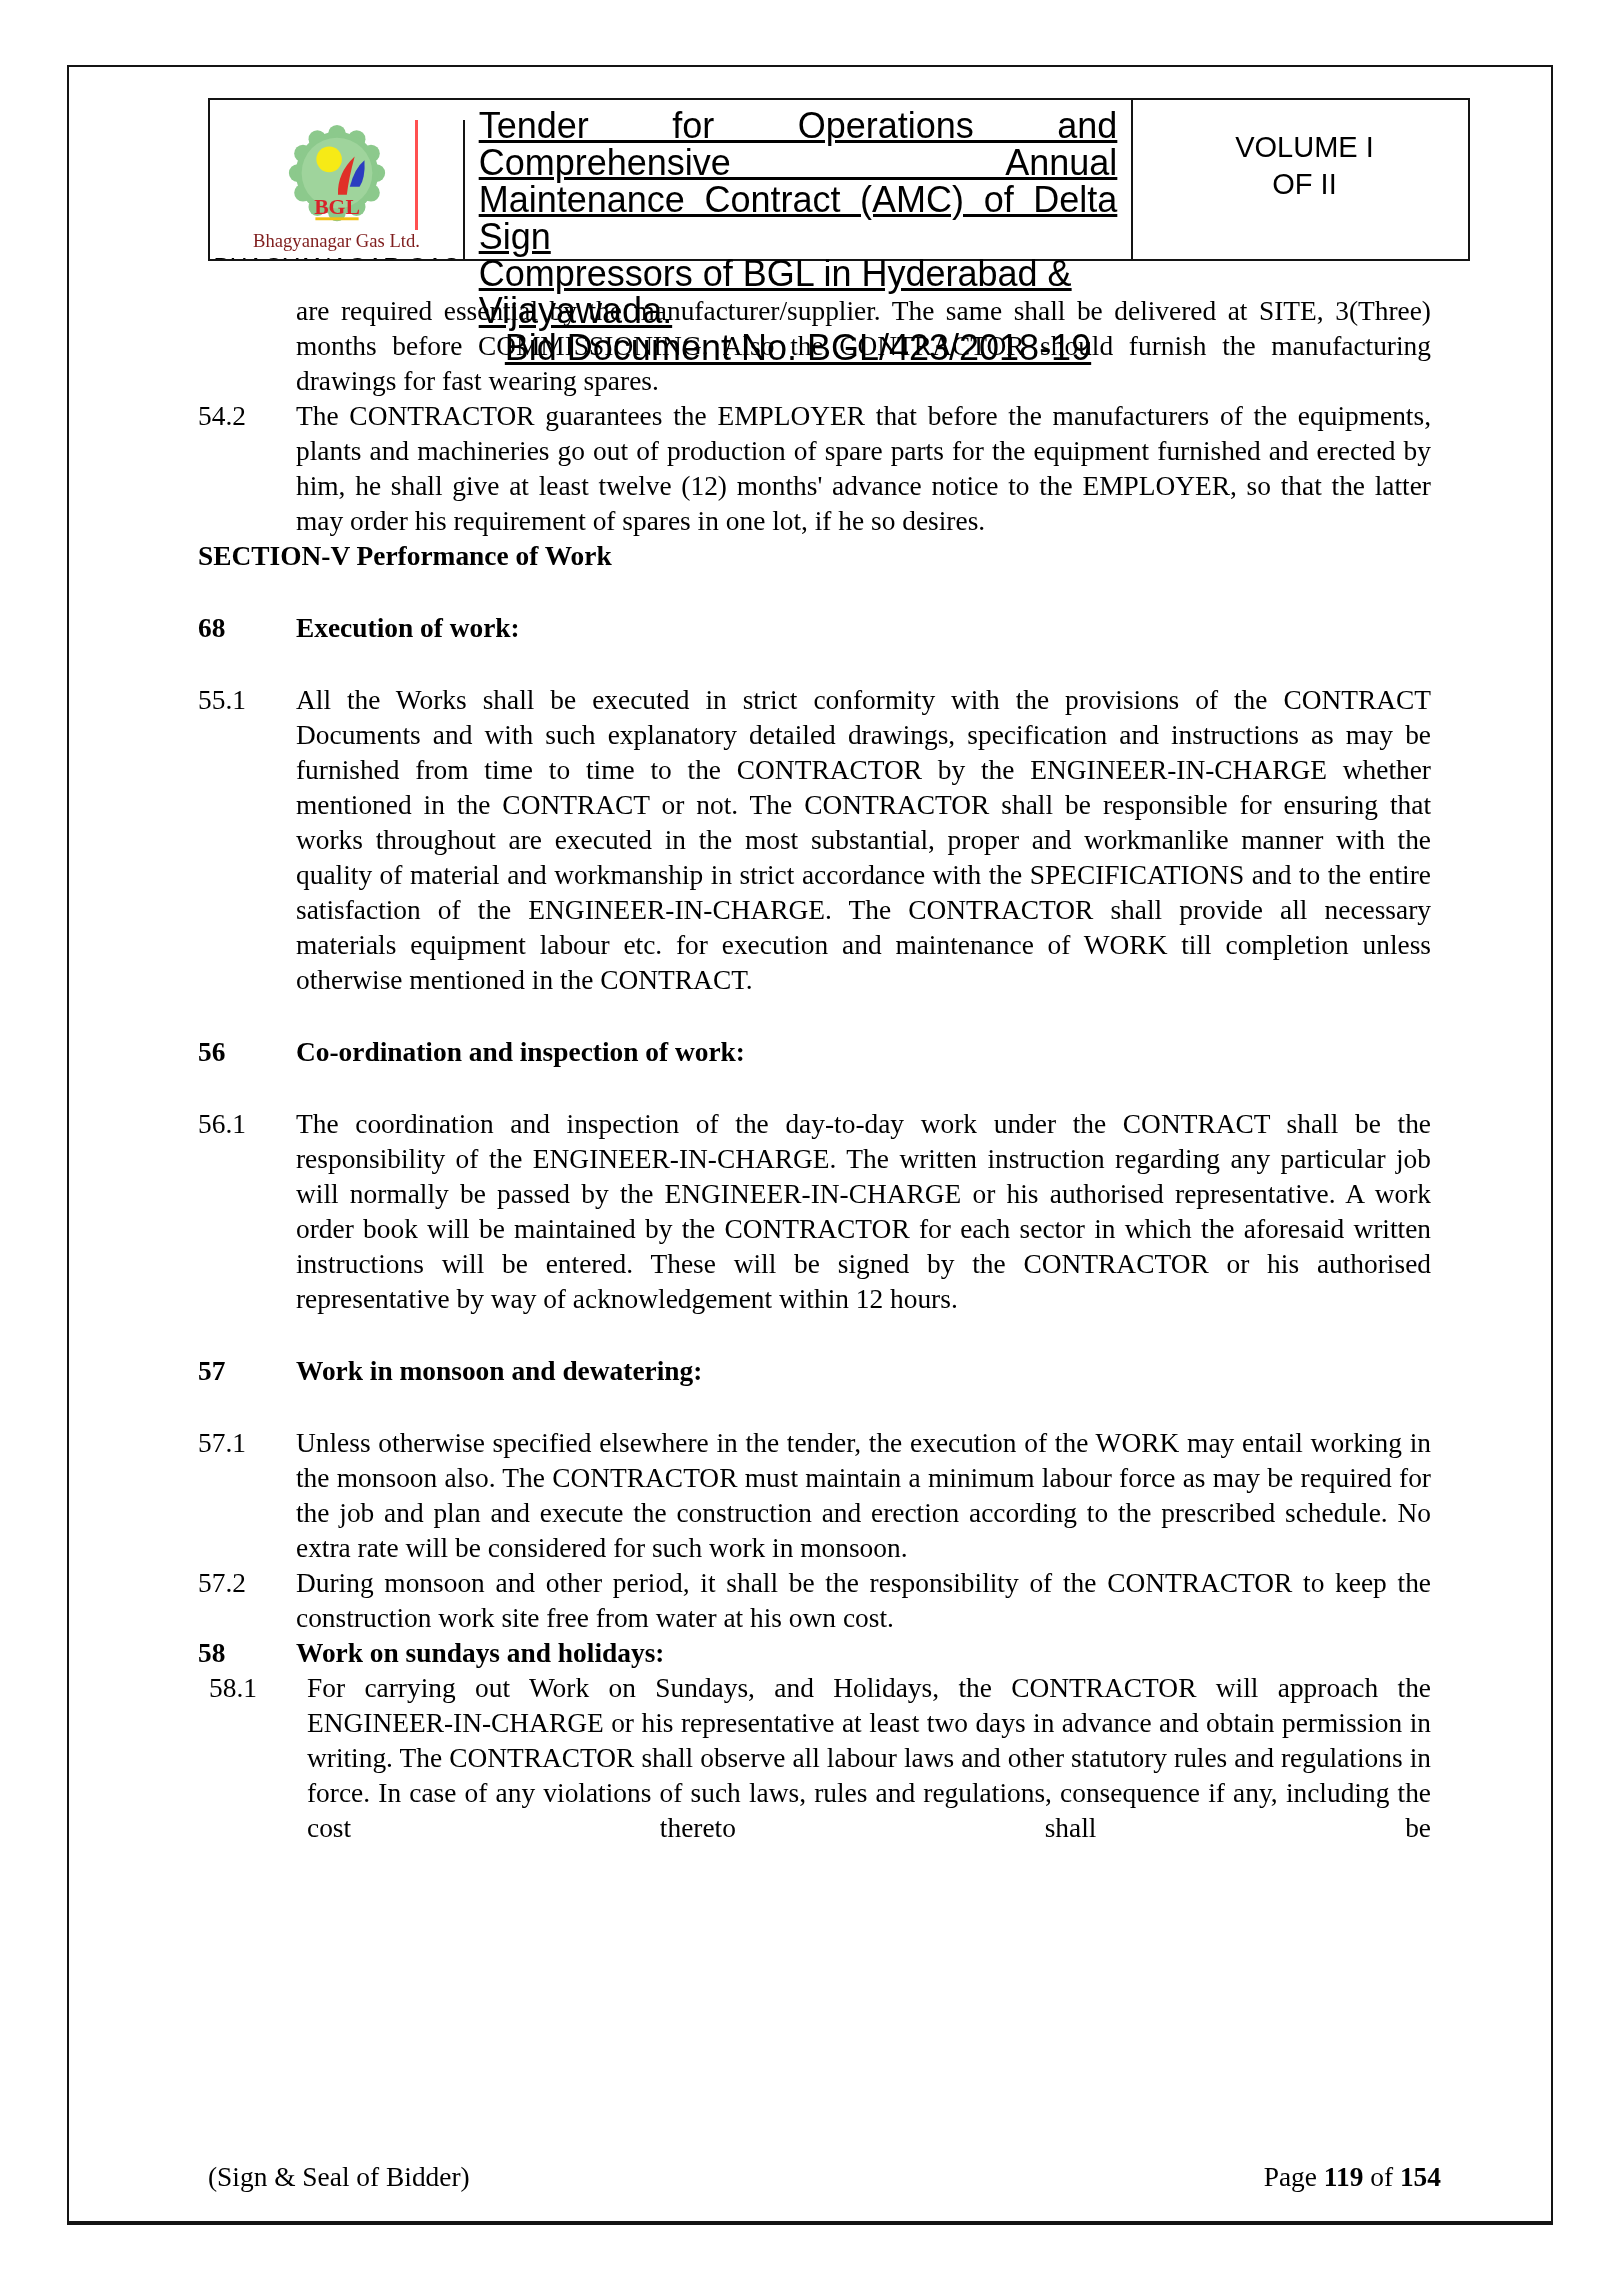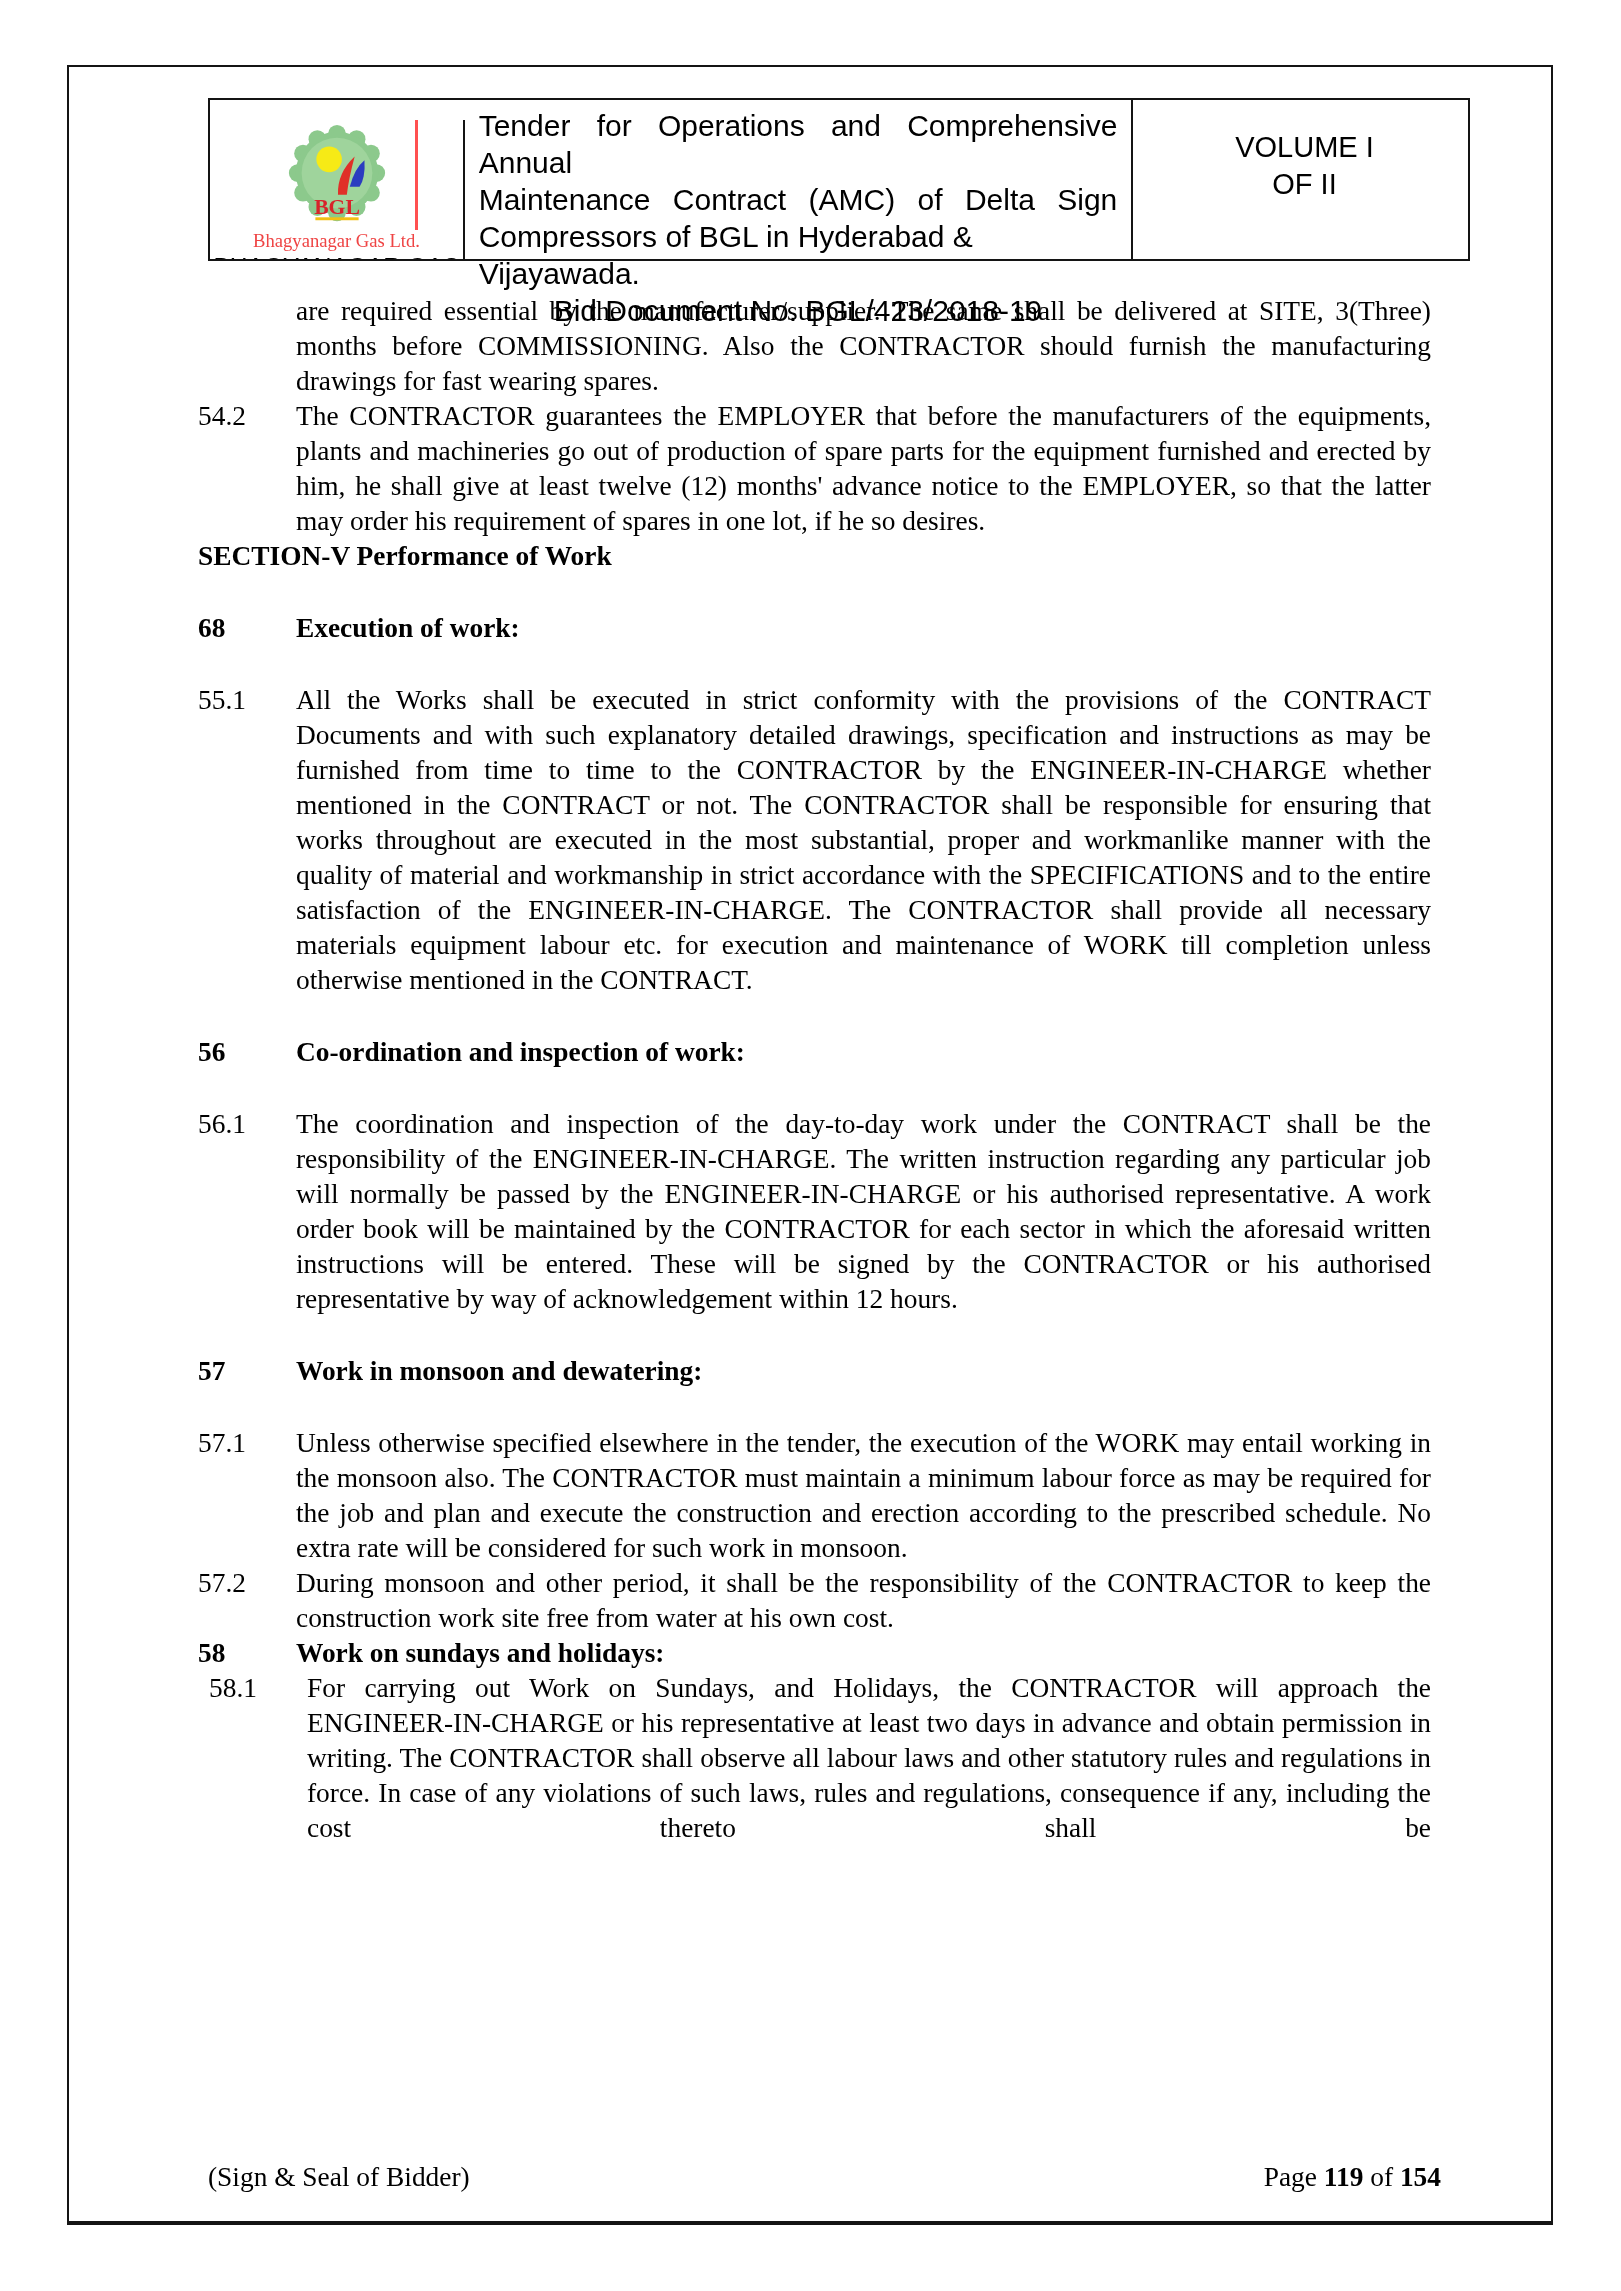--- a/index.html
+++ b/index.html
@@ -20,27 +20,27 @@
   }
   .cell-logo{
     width:255px;border-right:2px solid #141414;box-sizing:border-box;
     position:relative;text-align:center;overflow:hidden;margin-top:20px;
   }
   .cell-logo .redline{
     position:absolute;right:45px;top:0;width:2.9px;height:110px;background:#ff5050;
   }
   .logo-svg{margin-top:3.9px;}
   .logo-caption{
-    color:#ef4444;font-size:18.6px;line-height:18.6px;margin-top:-5.9px;
+    color:#7f1d1d;font-size:18.6px;line-height:18.6px;margin-top:-5.9px;
     font-family:"Liberation Serif", serif;
   }
   .company{font-size:24.5px;line-height:28px;margin-top:2.9px;color:#000;}
   .cell-title{
     width:668px;border-right:2px solid #141414;box-sizing:border-box;
-    padding:6.9px 13.7px 0 13.7px;font-size:30px;line-height:37px;
+    padding:6.9px 13.7px 0 13.7px;font-size:36px;line-height:37px;text-decoration:underline;
   }
   .t-just{text-align:justify;text-align-last:justify;}
   .t-left{text-align:left;}
   .t-center{text-align:center;}
   .cell-vol{
     flex:1;display:flex;flex-direction:column;align-items:center;
     justify-content:center;padding-bottom:27.4px;font-size:29px;line-height:37px;padding-left:8px;
   }
   
   .content{

